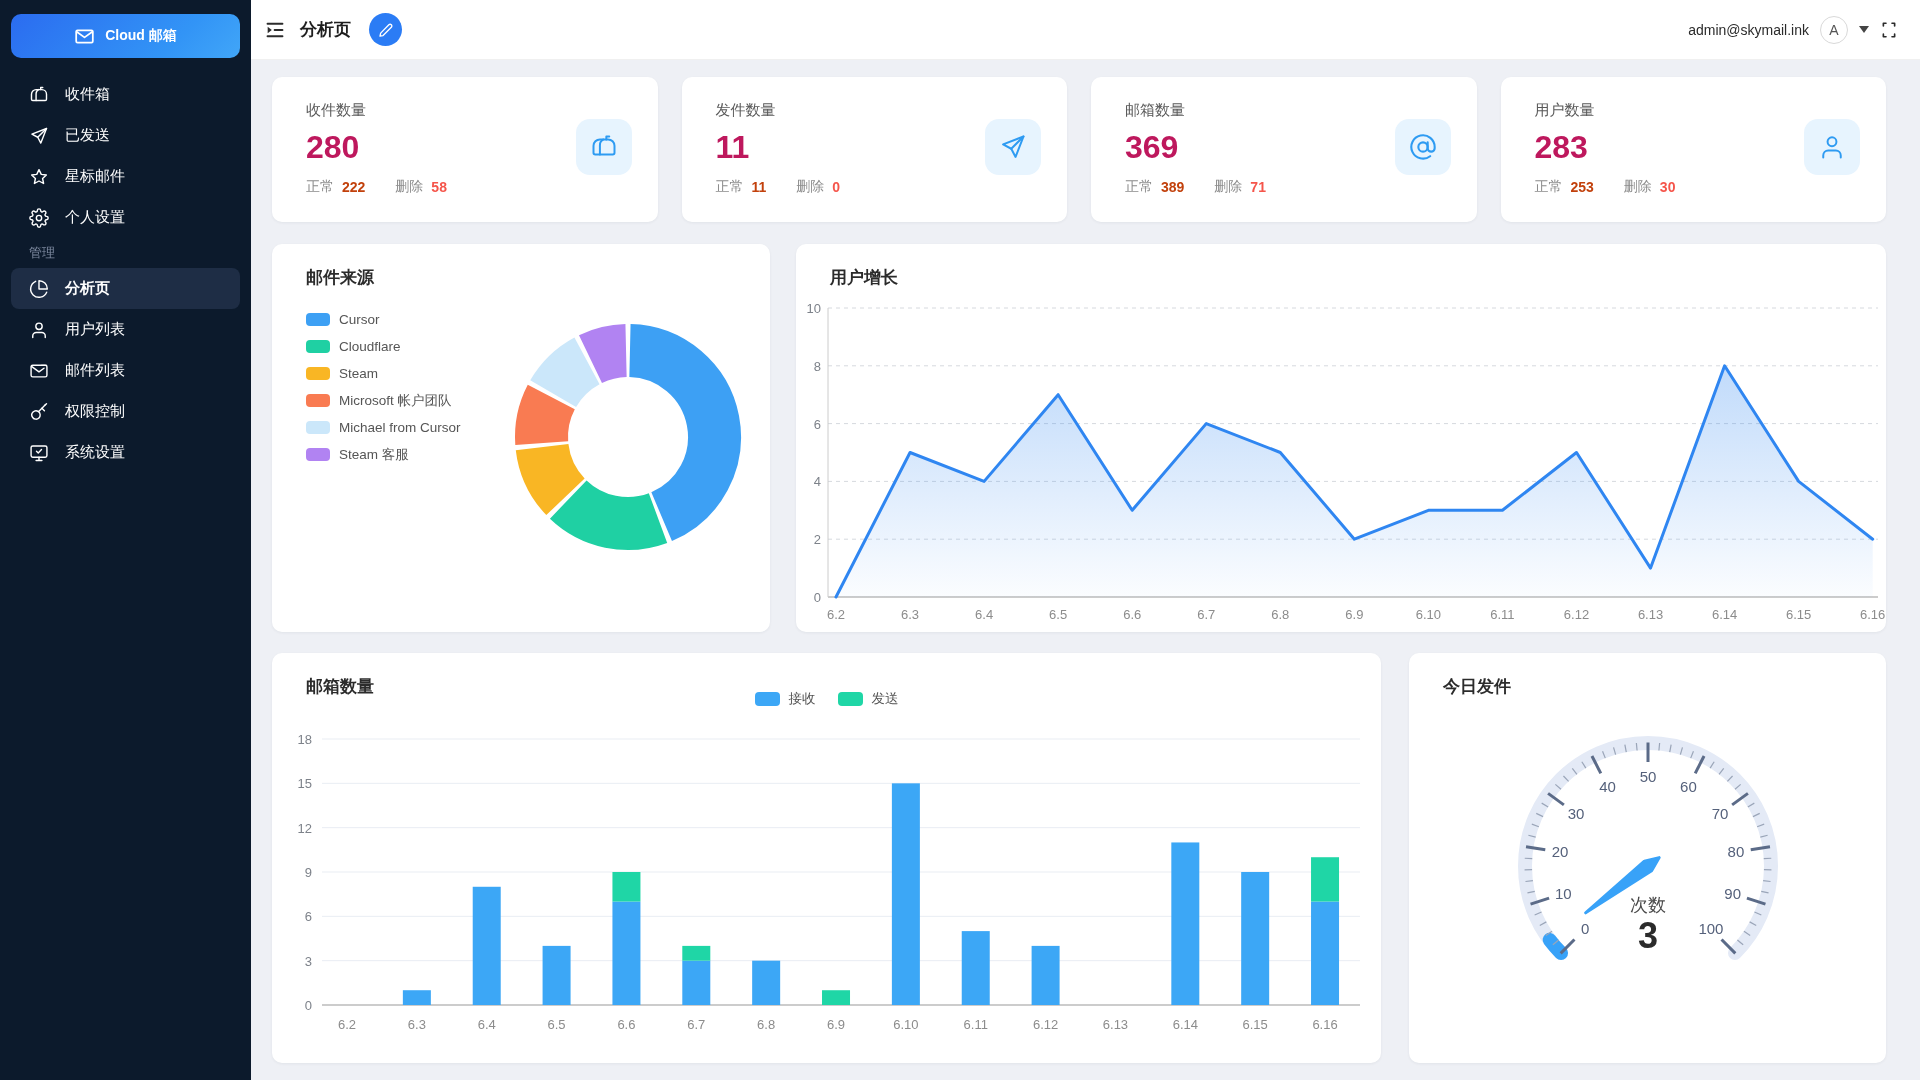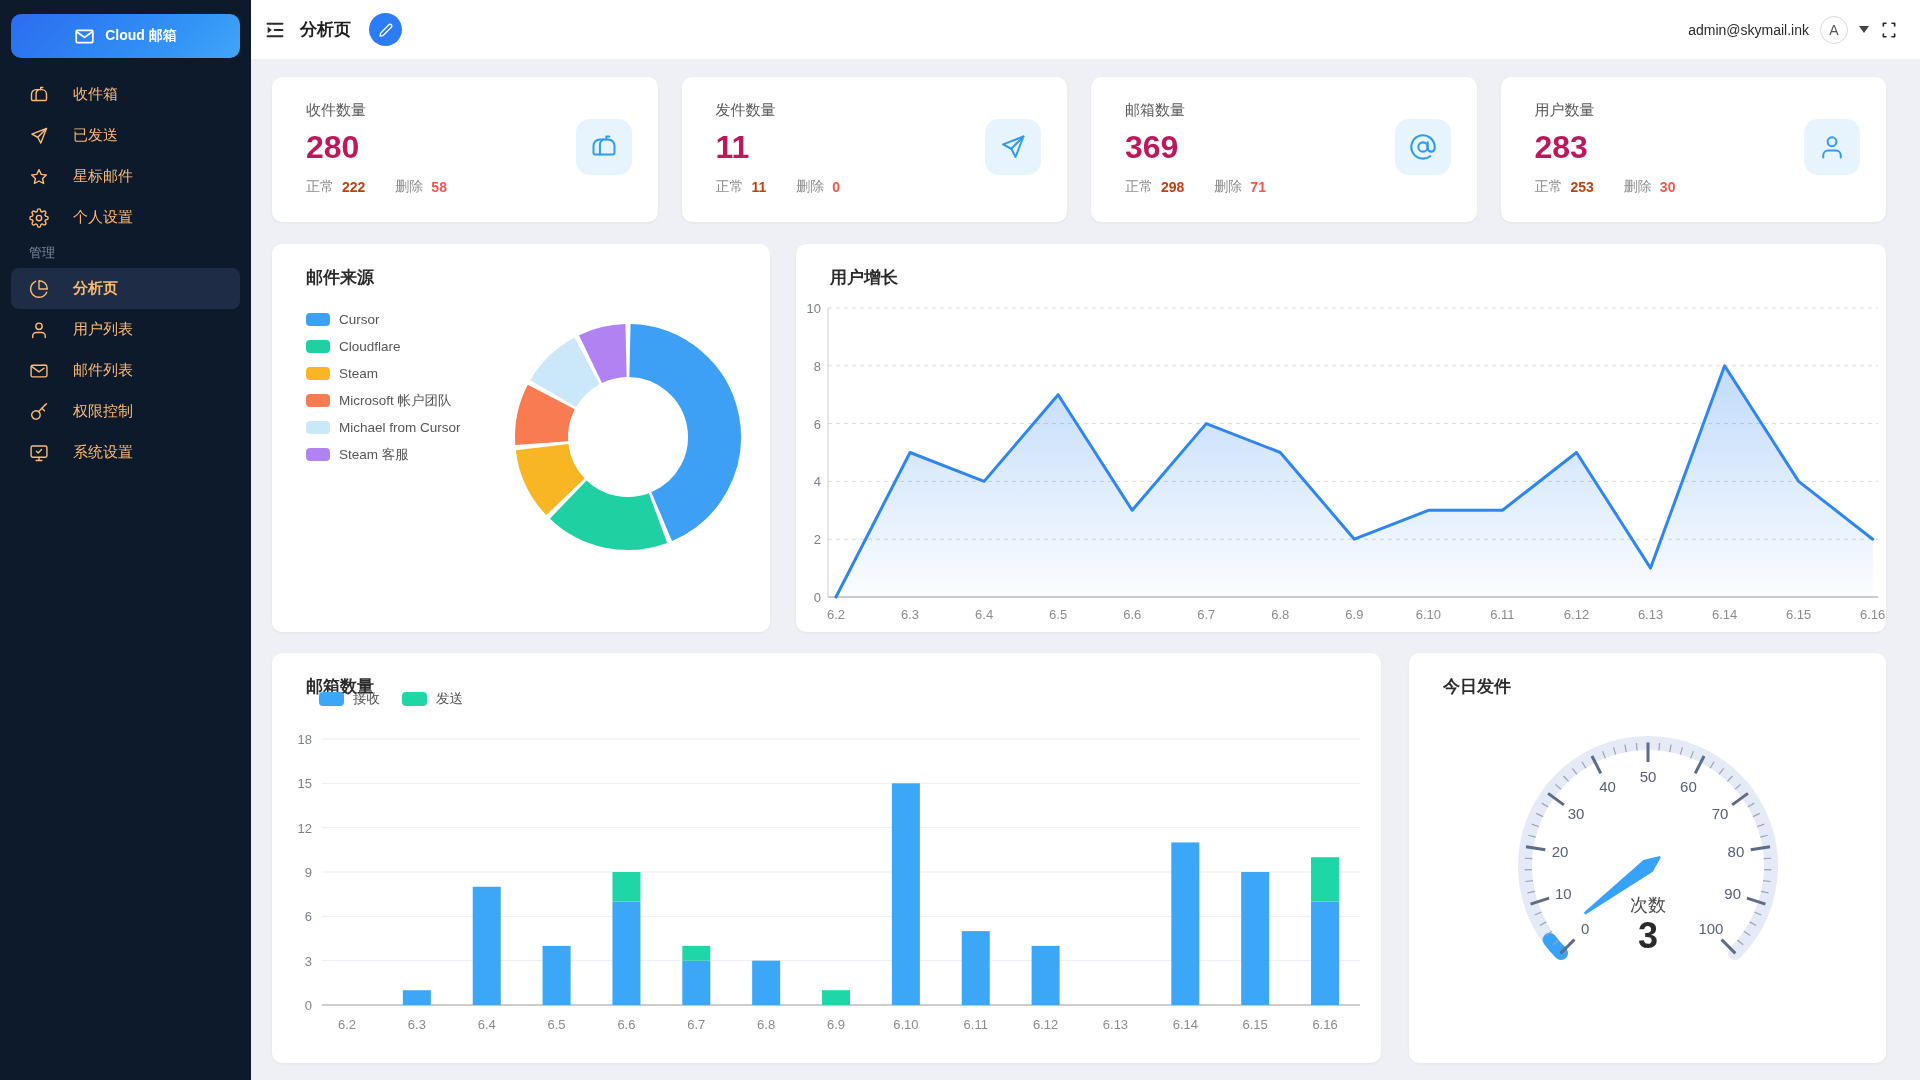--- a/index.html
+++ b/index.html
@@ -7,22 +7,22 @@
     font-family:"Liberation Sans", sans-serif; }
   .app { position:relative; width:1920px; height:1080px; }
 
   
   .sidebar { position:absolute; left:0; top:0; width:251px; height:1080px; background:#0c1a2c; }
   .logo-btn { margin:14px 11px 0 11px; height:44px; border-radius:10px;
     background:linear-gradient(135deg,#2b6cf0 0%,#3294f6 70%,#41a6f8 100%);
     display:flex; align-items:center; justify-content:center; gap:10px;
     color:#fff; font-size:14px; font-weight:700; cursor:pointer; }
   .menu { margin-top:16px; }
-  .menu-item { height:41px; display:flex; align-items:center; gap:24px; padding-left:29px;
-    color:#fdba74; font-size:15px; cursor:pointer; }
+  .menu-item { height:41px; display:flex; align-items:center; gap:16px; padding-left:29px;
+    color:#ffffff; font-size:15px; cursor:pointer; }
   .menu-item .mi-icon { width:20px; height:20px; flex:0 0 20px; display:flex; align-items:center; }
   .menu-item.active { background:#1e2d45; border-radius:8px; margin:0 11px; padding-left:18px; font-weight:700; }
   .section-label { height:30px; display:flex; align-items:center; padding-left:29px;
     color:#7e8aa0; font-size:13px; }
 
   
   .topbar { position:absolute; left:251px; top:0; right:0; height:60px; background:#fff;
     border-bottom:1px solid #f0f0f0; display:flex; align-items:center; padding:0 22px 0 14px; }
   .fold-icon { width:20px; height:20px; color:#2b2b2b; cursor:pointer; }
   .page-title { margin-left:15px; font-size:17px; font-weight:700; color:#1f1f1f; }
@@ -51,21 +51,21 @@
     background:#e7f4fe; color:#2e9bf2; display:flex; align-items:center; justify-content:center; }
 
   .row2 { margin-top:22px; display:grid; grid-template-columns:498px 1fr; gap:26px; height:388px; }
   .row3 { margin-top:21px; display:grid; grid-template-columns:1fr 477px; gap:28px; height:410px; }
 
   .legend-col { position:absolute; left:34px; top:62px; }
   .legend-item { height:27px; display:flex; align-items:center; cursor:pointer; }
   .legend-swatch { width:24px; height:13px; border-radius:4px; }
   .legend-item span.lbl { margin-left:9px; font-size:13.5px; color:#555; }
 
-  .bar-legend { position:absolute; left:0; right:0; top:38px; display:flex; justify-content:flex-start; gap:22px;padding-left:47px; }
+  .bar-legend { position:absolute; left:0; right:0; top:38px; display:flex; justify-content:center; gap:22px; }
   .bar-legend .legend-item { height:16px; }
   .bar-legend .legend-swatch { width:25px; height:14px; }
 
   svg.chart { position:absolute; left:0; top:0; }
   svg text { font-family:"Liberation Sans", sans-serif; }
 </style>
 </head>
 <body>
 
 <div class="app">
@@ -236,21 +236,21 @@
               <path d="M21 3L10.5 13.5"></path>
               <path d="M21 3l-6.8 17.5-3.7-7L3.5 9.8z"></path>
             </svg>
           </div>
         </div>
         <div class="card stat-card">
           <div class="stat-label">邮箱数量</div>
           <div class="stat-value">369</div>
           <div class="stat-sub">
             <span>正常</span>
-            <span class="v-normal">298</span>
+            <span class="v-normal">389</span>
             <span>删除</span>
             <span class="v-deleted">71</span>
           </div>
           <div class="stat-icon">
             <svg width="28" height="28" viewBox="0 0 24 24" fill="none" stroke="currentColor" stroke-width="1.8" stroke-linecap="round" stroke-linejoin="round">
               <circle cx="12" cy="12" r="4"></circle>
               <path d="M16 8v5a3 3 0 0 0 6 0v-1a10 10 0 1 0-3.9 7.9"></path>
             </svg>
           </div>
         </div>

